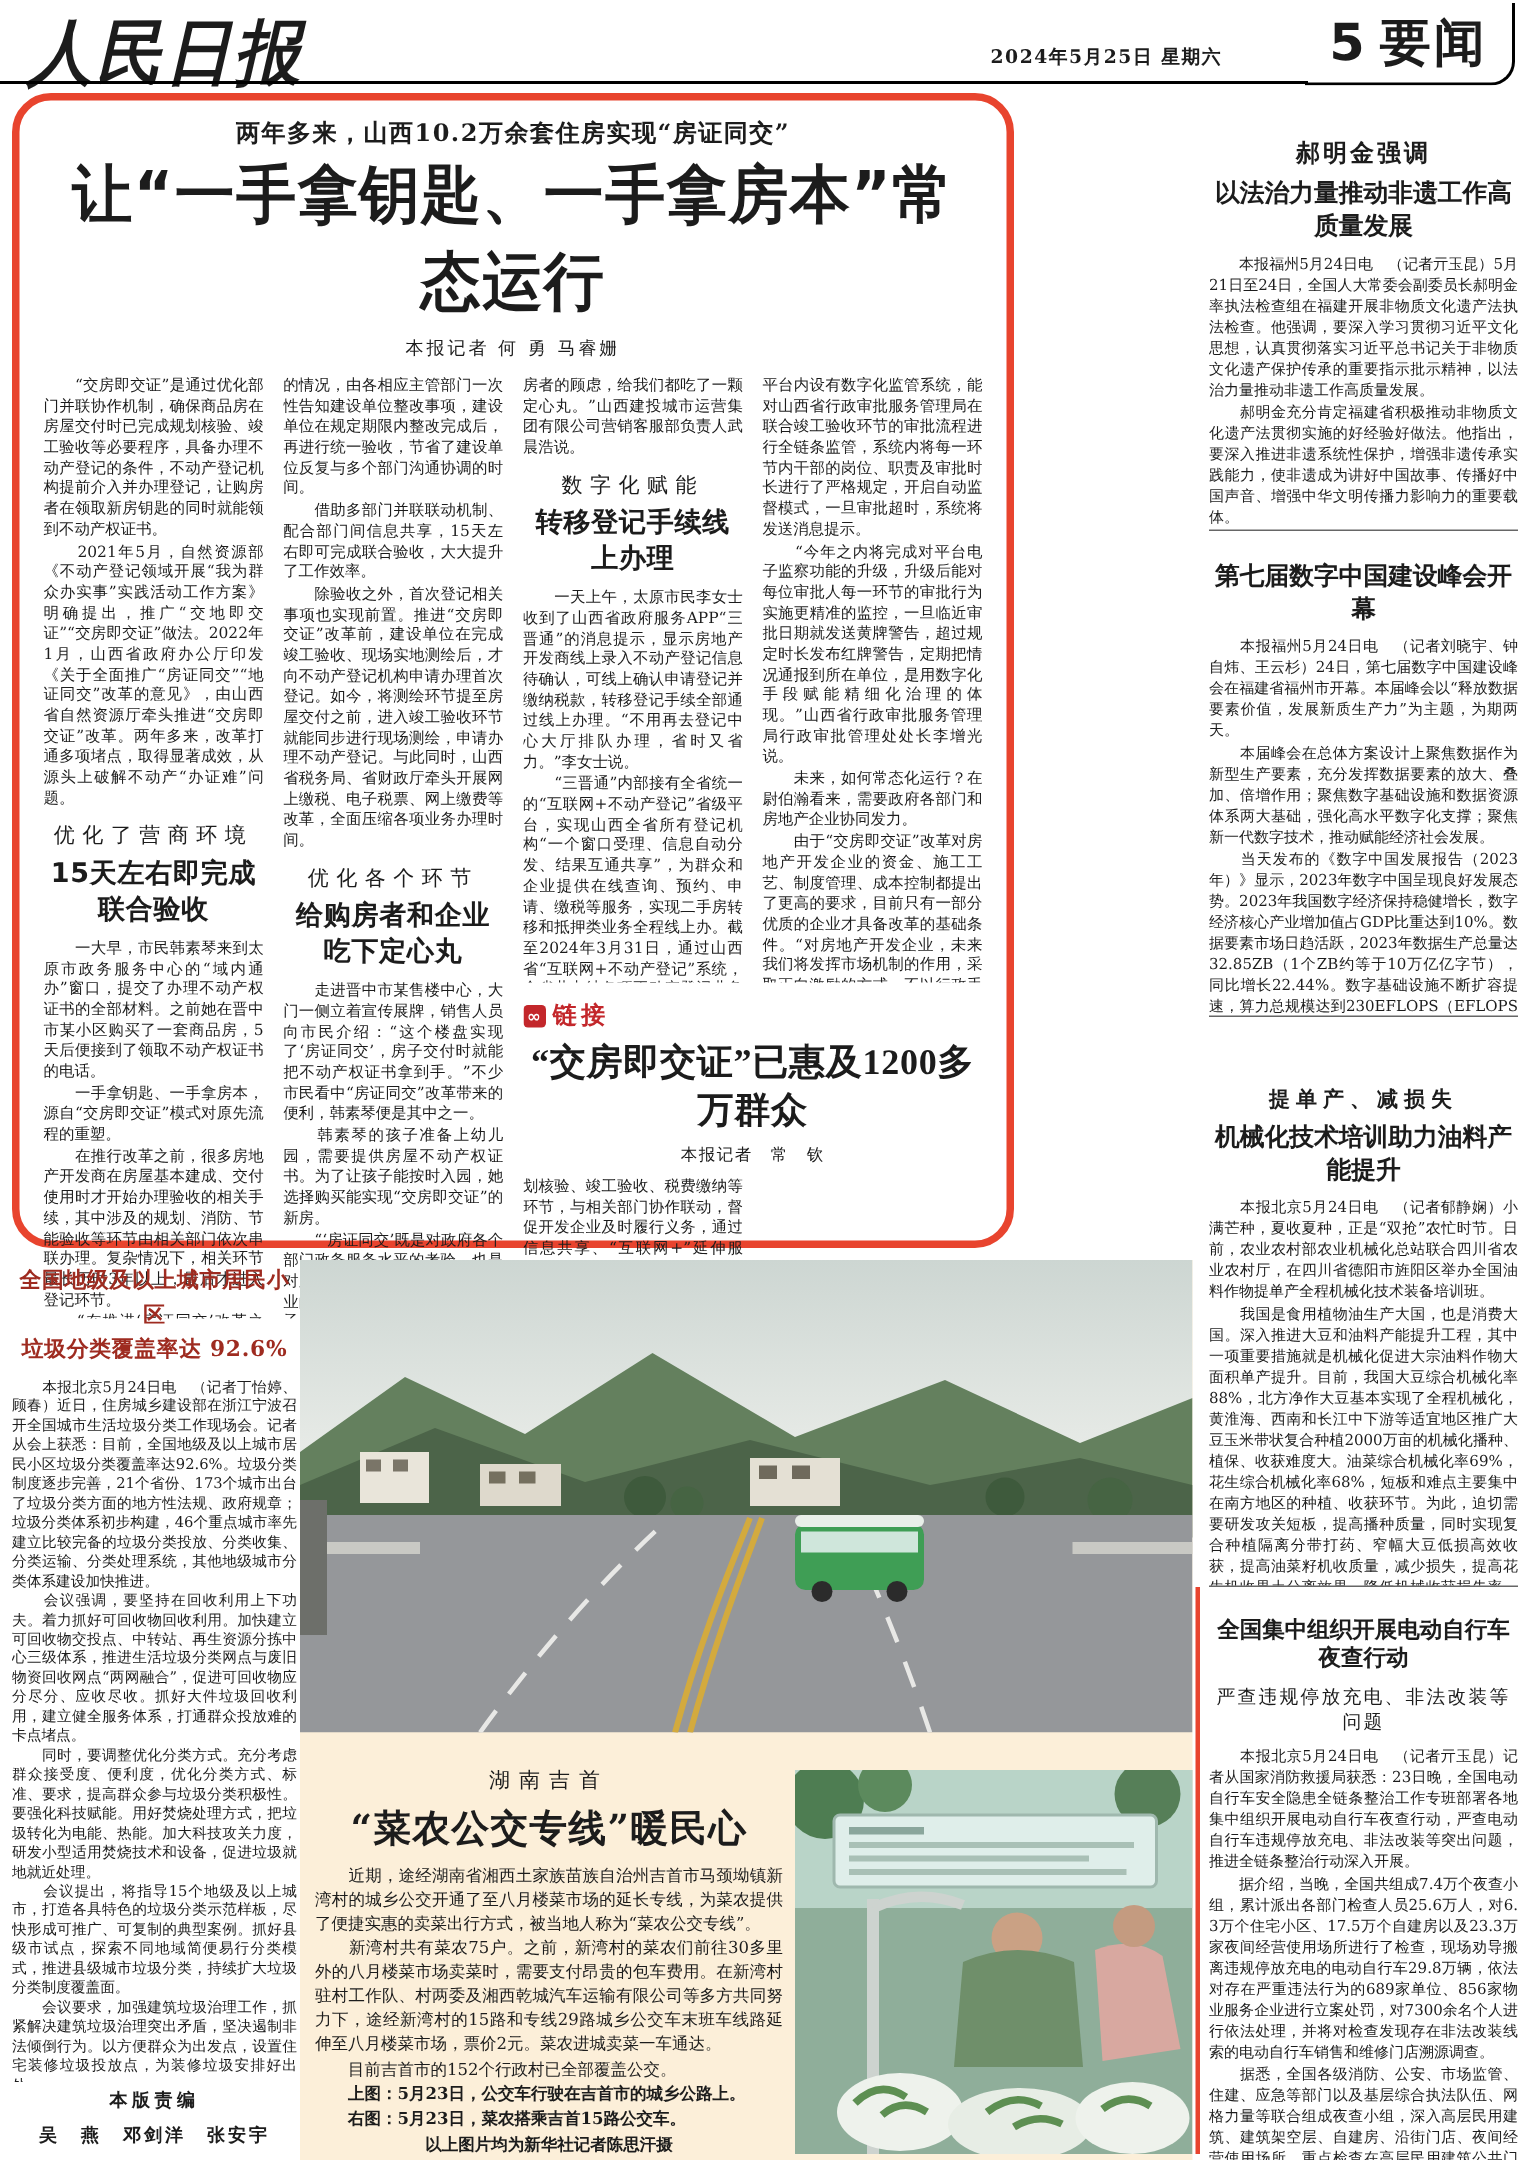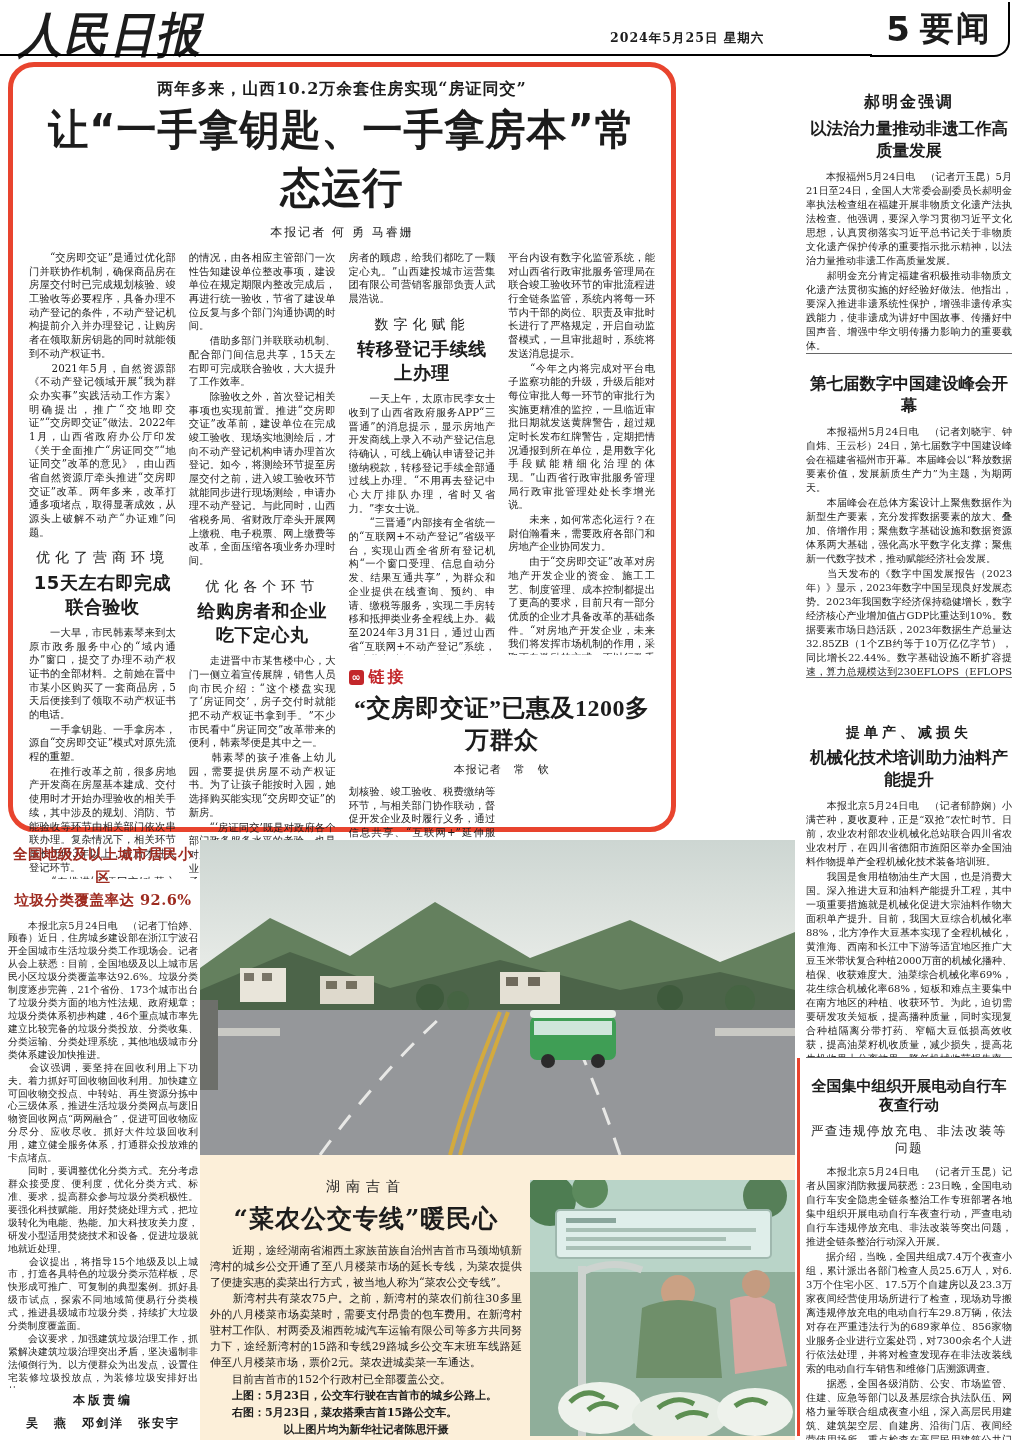--- a/index.html
+++ b/index.html
@@ -5,21 +5,21 @@
   html,body{margin:0;padding:0;background:#9a9a9a;}
   .page{position:relative;width:1018px;height:1440px;margin:0 auto;background:#fff;
         font-family:"DejaVu Serif","Liberation Serif",serif;color:#1c1c1c;overflow:hidden;}
   .sans{font-family:"DejaVu Sans","Liberation Sans",sans-serif;}
   p{margin:0;text-align:justify;word-break:break-all;}
 
   
   .masthead{position:absolute;left:18px;top:6px;font-size:44px;font-weight:900;
             font-style:italic;letter-spacing:2px;transform:scaleY(1.08);}
   .header-rule{position:absolute;left:0;top:54px;width:872px;border-top:2px solid #000;}
-  .header-date{position:absolute;left:610px;top:30px;width:255px;text-align:left;
+  .header-date{position:absolute;left:610px;top:30px;width:255px;text-align:center;
                font-size:12.5px;font-weight:700;letter-spacing:1px;}
   .page-tab{position:absolute;right:8px;top:2px;width:138px;height:53px;
             border-right:2px solid #000;border-bottom:2px solid #000;
             border-radius:0 0 16px 0;display:flex;align-items:center;justify-content:center;gap:10px;}
   .page-tab .num{font-size:34px;font-weight:900;}
   .page-tab .sec{font-size:34px;font-weight:900;letter-spacing:2px;}
 
   
   .main-box{position:absolute;left:8px;top:62px;width:668px;height:770px;box-sizing:border-box;
             border:5px solid #e8442e;border-radius:26px;padding:12px 16px 8px;background:#fff;}

